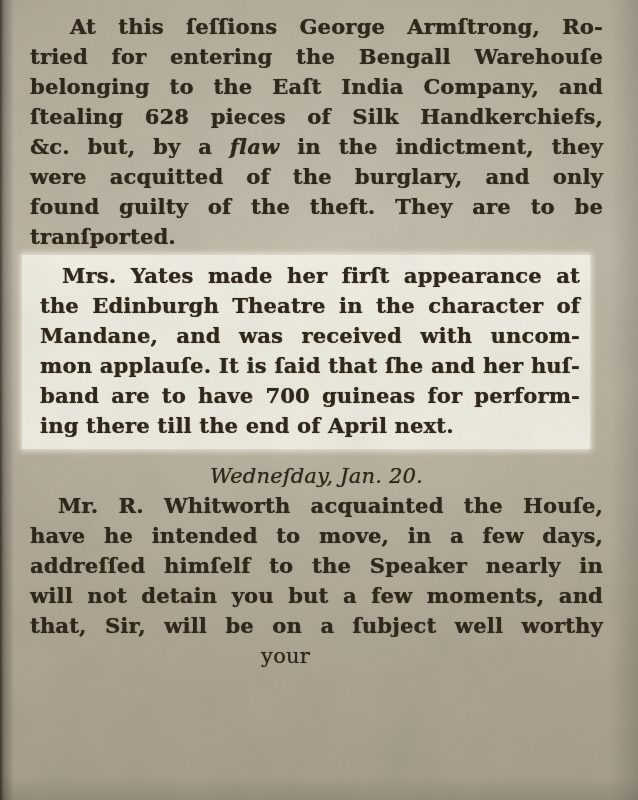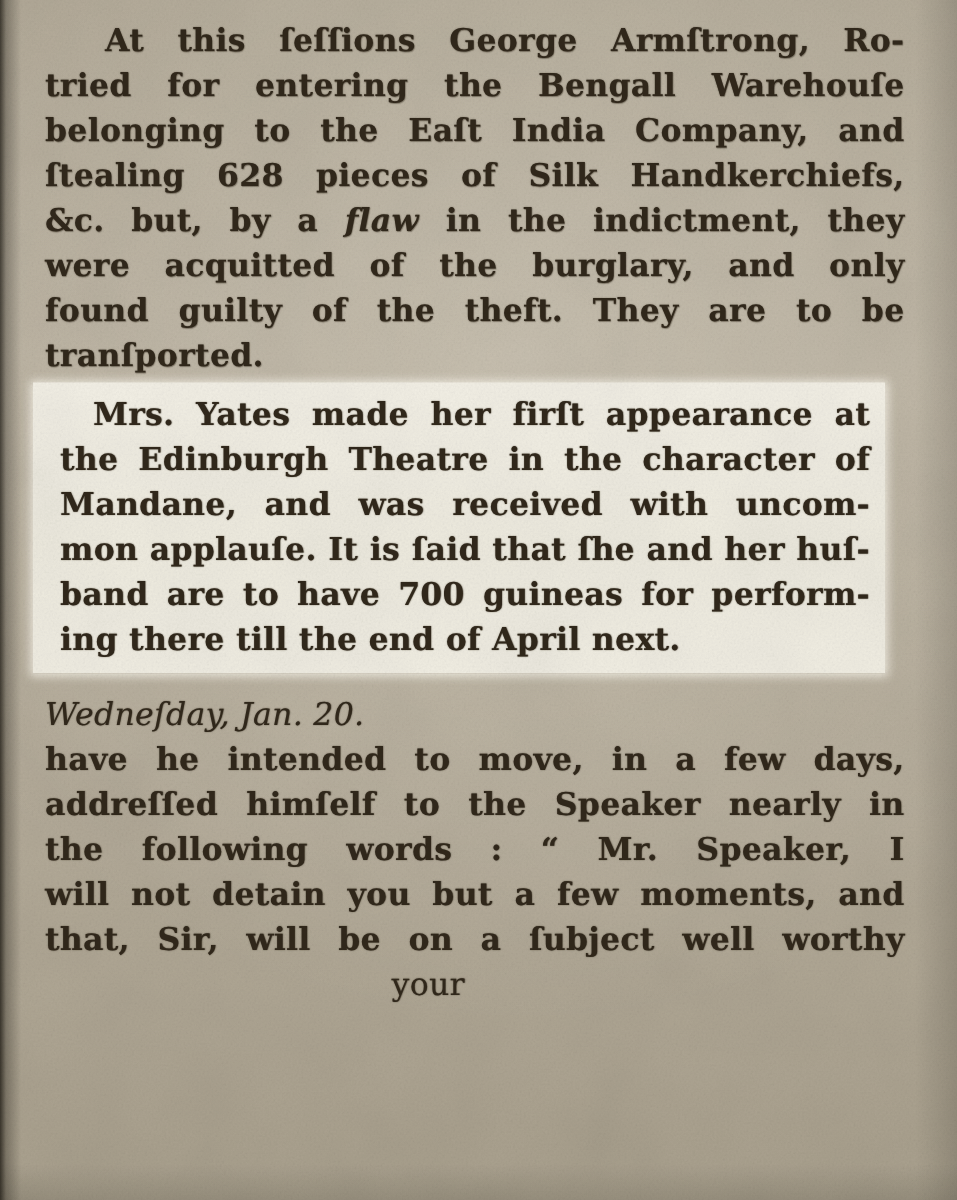--- a/index.html
+++ b/index.html
@@ -38,20 +38,21 @@
     margin:3px -8px 11px -8px;
     width:568px;
     padding:6px 10px 8px 18px;
     box-sizing:border-box;
     background:linear-gradient(180deg,#f4f1e7 0%, #efece0 55%, #f2efe4 100%);
     box-shadow:0 0 6px 2px rgba(248,245,234,0.85);
   }
   .highlight-block .line.indent{ text-indent:22px; }
   .dateline{
     font-style:italic;
+    text-align:center;
     margin-top:12px;
     font-size:21px;line-height:30px;
   }
   .catchword{
     text-align:center;
     padding-right:62px;
     line-height:30px;
   }
   i{font-style:italic;}
 </style>
@@ -78,23 +79,23 @@
         <div class="line">the Edinburgh Theatre in the character of</div>
         <div class="line">Mandane, and was received with uncom-</div>
         <div class="line">mon applauſe. It is ſaid that ſhe and her huſ-</div>
         <div class="line">band are to have 700 guineas for perform-</div>
         <div class="line ragged">ing there till the end of April next.</div>
       </div>
 
     <div class="dateline">Wedneſday, Jan. 20.</div>
 
     <div class="para-3">
+        <div class="line indent">Mr. R. Whitworth acquainted the Houſe,</div>
         <div class="line">have he intended to move, in a few days,</div>
         <div class="line">addreſſed himſelf to the Speaker nearly in</div>
-        <div class="line">the following words : “ Mr. Speaker, I</div>
         <div class="line">will not detain you but a few moments, and</div>
         <div class="line">that, Sir, will be on a ſubject well worthy</div>
       </div>
 
     <div class="catchword">your</div>
   </div>
 
   <svg class="texture" width="638" height="800" viewBox="0 0 638 800" xmlns="http://www.w3.org/2000/svg">
     <filter id="grain">
       <feTurbulence type="fractalNoise" baseFrequency="0.7" numOctaves="2" stitchTiles="stitch" result="n"></feTurbulence>

